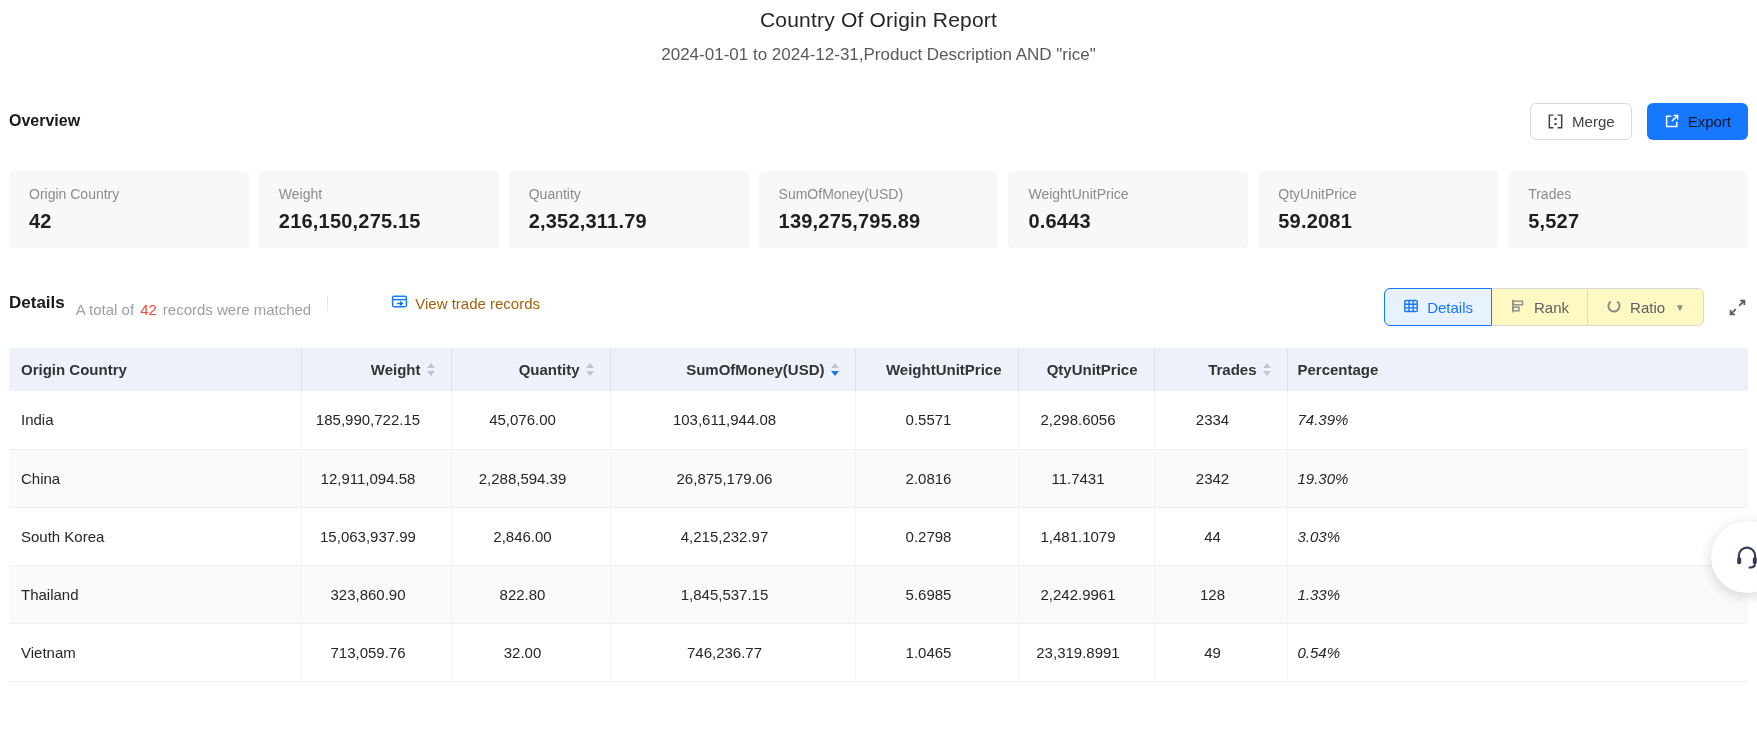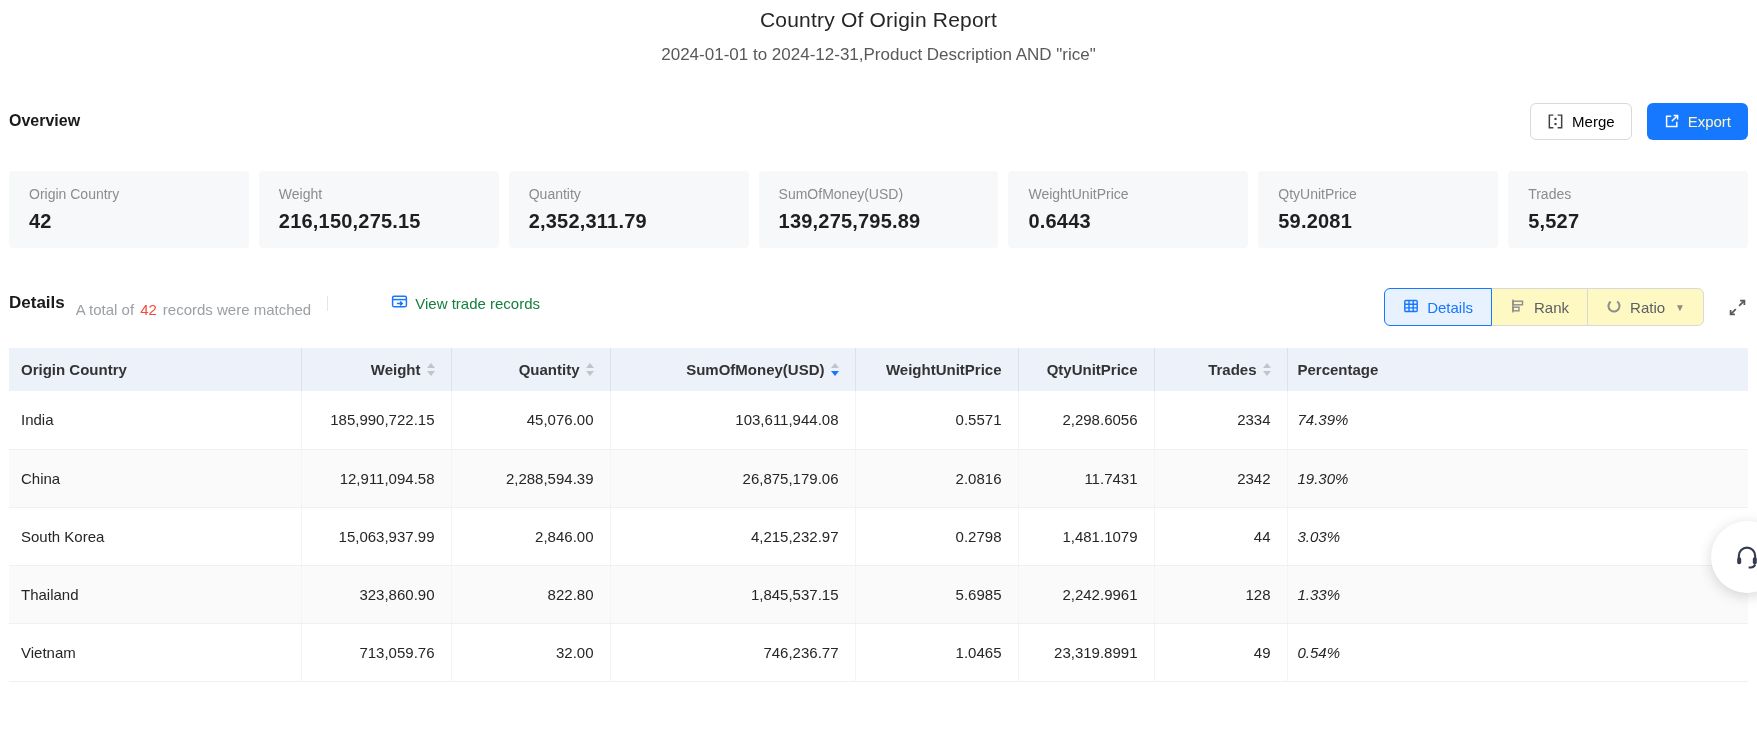--- a/index.html
+++ b/index.html
@@ -12,38 +12,38 @@
   
   .page-title { margin-top:8px; text-align:center; font-size:21px; font-weight:500; color:#262626; letter-spacing:.2px; }
   .page-subtitle { margin-top:13px; text-align:center; font-size:17px; color:#595959; }
 
   
   .overview-bar { margin:36px 9px 0; height:40px; display:flex; align-items:center; justify-content:space-between; }
   .overview-heading { font-size:16px; font-weight:700; color:#1a1a1a; }
   .bar-actions { display:flex; align-items:center; gap:15px; }
   .btn { display:inline-flex; align-items:center; gap:8px; height:37px; padding:0 16px; border-radius:6px;
          font-size:15px; cursor:pointer; border:1px solid transparent; background:#fff; }
-  .btn-default { border-color:#d9d9d9; color:#000000; }
-  .btn-primary { background:#1677ff; color:#fef9c3; font-weight:500; }
+  .btn-default { border-color:#d9d9d9; color:#404040; }
+  .btn-primary { background:#1677ff; color:#0f172a; font-weight:500; }
   .btn svg { display:block; }
 
   
   .cards { margin:30px 9px 0; display:flex; gap:10px; }
   .card { flex:1; height:77px; background:#f7f8fa; border-radius:4px; padding:15px 20px 0; }
   .card-label { font-size:14px; color:#8c8c8c; }
   .card-value { margin-top:8px; font-size:20px; font-weight:700; color:#1f1f1f; letter-spacing:.2px; }
 
   
   .details-bar { margin:40px 9px 0; height:38px; display:flex; align-items:flex-start; justify-content:space-between; }
   .details-left { display:flex; align-items:center; }
   .details-heading { font-size:17px; font-weight:700; color:#1a1a1a; }
   .match-note { margin-left:11px; font-size:15px; color:#9aa0a6;margin-top:13px; }
   .match-count { color:#f5483b; margin:0 6px; }
   .v-divider { width:1px; height:15px; background:#e3e5e8; margin:0 16px; }
-  .trade-link { display:inline-flex; align-items:center; gap:7px; color:#15803d; font-size:15px; cursor:pointer; text-decoration:none;padding-left:47px; }
+  .trade-link { display:inline-flex; align-items:center; gap:7px; color:#a16207; font-size:15px; cursor:pointer; text-decoration:none;padding-left:47px; }
 
   .details-right { display:flex; align-items:center; }
   .seg-group { display:flex; }
   .seg { display:inline-flex; align-items:center; gap:8px; height:38px; padding:0 18px; border:1px solid #d9d9d9;
          background:#fef9c3; color:#5c6066; font-size:15px; cursor:pointer; margin-left:-1px; position:relative; }
   .seg:first-child { border-radius:6px 0 0 6px; margin-left:0; }
   .seg:last-child { border-radius:0 6px 6px 0; }
   .seg.active { border-color:#1677ff; background:#e8f2ff; color:#1677ff; z-index:1; }
   .seg .caret { font-size:10px; color:#8c8c8c; margin-left:2px; }
   .fullscreen-btn { margin-left:22px; width:22px; height:22px; display:flex; align-items:center; justify-content:center; cursor:pointer; }
@@ -55,21 +55,21 @@
   thead th:last-child { border-right:none;margin-top:12px; }
   .th-inner { display:flex; align-items:center; gap:6px; }
   .al-left  .th-inner { justify-content:flex-start; padding-left:12px; }
   .al-right .th-inner { justify-content:flex-end; padding-right:16px; }
   .al-left.pct .th-inner { padding-left:10px; }
   tbody td { height:58px; font-size:15px; color:#262626; border-bottom:1px solid #f0f0f0; border-right:1px solid #f3f4f8;
              white-space:nowrap; overflow:hidden; }
   tbody td:last-child { border-right:none; }
   tbody tr:nth-child(even) { background:#fafafa; }
   td.al-left  { text-align:left;  padding-left:12px; }
-  td.al-right { text-align:right; padding-right:16px; }
+  td.al-right { text-align:center; padding-right:16px; }
   td.pct { padding-left:10px;font-style:italic; }
 
   
   .sorter { display:inline-flex; flex-direction:column; gap:3px; }
   .sorter .up    { width:0; height:0; border-left:4.5px solid transparent; border-right:4.5px solid transparent; border-bottom:5.5px solid #c0c4cc; }
   .sorter .down  { width:0; height:0; border-left:4.5px solid transparent; border-right:4.5px solid transparent; border-top:5.5px solid #c0c4cc; }
   .sorter.desc .down { border-top-color:#1677ff; }
 
   
   .support-fab { position:absolute; left:1711px; top:521px; width:72px; height:72px; border-radius:50%;

